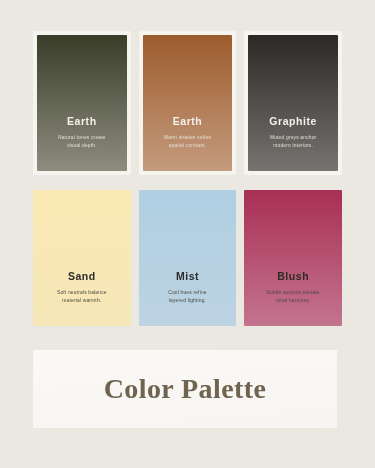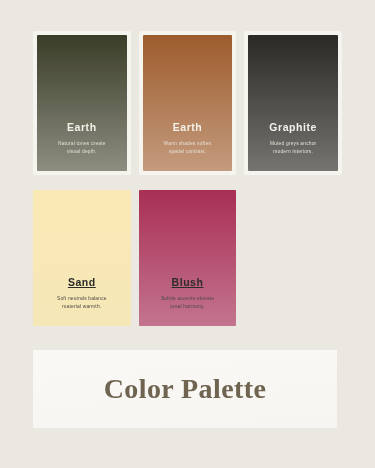--- a/index.html
+++ b/index.html
@@ -48,21 +48,21 @@
 
   .card {
     position: relative;
     height: 136px;
     border-radius: 1px;
     box-sizing: border-box;
     display: flex;
     flex-direction: column;
     justify-content: flex-end;
     align-items: center;
-    padding-bottom: 14px;
+    padding-bottom: 20px;
     overflow: hidden;
   }
   .card.tall {
     height: 136px;
   }
 
   .card-title {
     font-size: 10.5px;
     font-weight: 700;
     letter-spacing: 0.55px;
@@ -74,21 +74,21 @@
     font-size: 4.9px;
     line-height: 1.75;
     letter-spacing: 0.18px;
     text-align: center;
     margin: 0;
     padding: 0 8px;
     white-space: pre-line;
   }
 
   
-  .card.light .card-title { color: #2b2b28; text-decoration: underline; }
+  .card.light .card-title { color: #2b2b28; }
   .card.light .card-desc  { color: #4a4a44; }
   
   .card.dark .card-title { color: #f4f1ea; }
   .card.dark .card-desc  { color: #e3ded4; }
 
   
   .title-panel {
     position: absolute;
     left: 33px;
     top: 350px;
@@ -143,20 +143,27 @@
     </div>
 
     <div class="card-frame no-frame">
       <div class="card tall light" style="background: linear-gradient(rgb(250, 233, 180) 0%, rgb(246, 231, 184) 100%);">
         <h3 class="card-title">Sand</h3>
         <p class="card-desc">Soft neutrals balance
 material warmth.</p>
       </div>
     </div>
 
+    <div class="card-frame no-frame">
+      <div class="card tall light" style="background: linear-gradient(rgb(176, 207, 227) 0%, rgb(188, 211, 226) 100%);">
+        <h3 class="card-title">Mist</h3>
+        <p class="card-desc">Cool hues refine
+layered lighting.</p>
+      </div>
+    </div>
 
     <div class="card-frame no-frame">
       <div class="card tall light" style="background: linear-gradient(rgb(168, 47, 85) 0%, rgb(195, 116, 143) 100%); justify-content: flex-end;">
         <h3 class="card-title">Blush</h3>
         <p class="card-desc">Subtle accents elevate
 tonal harmony.</p>
       </div>
     </div>
 
   </div>

